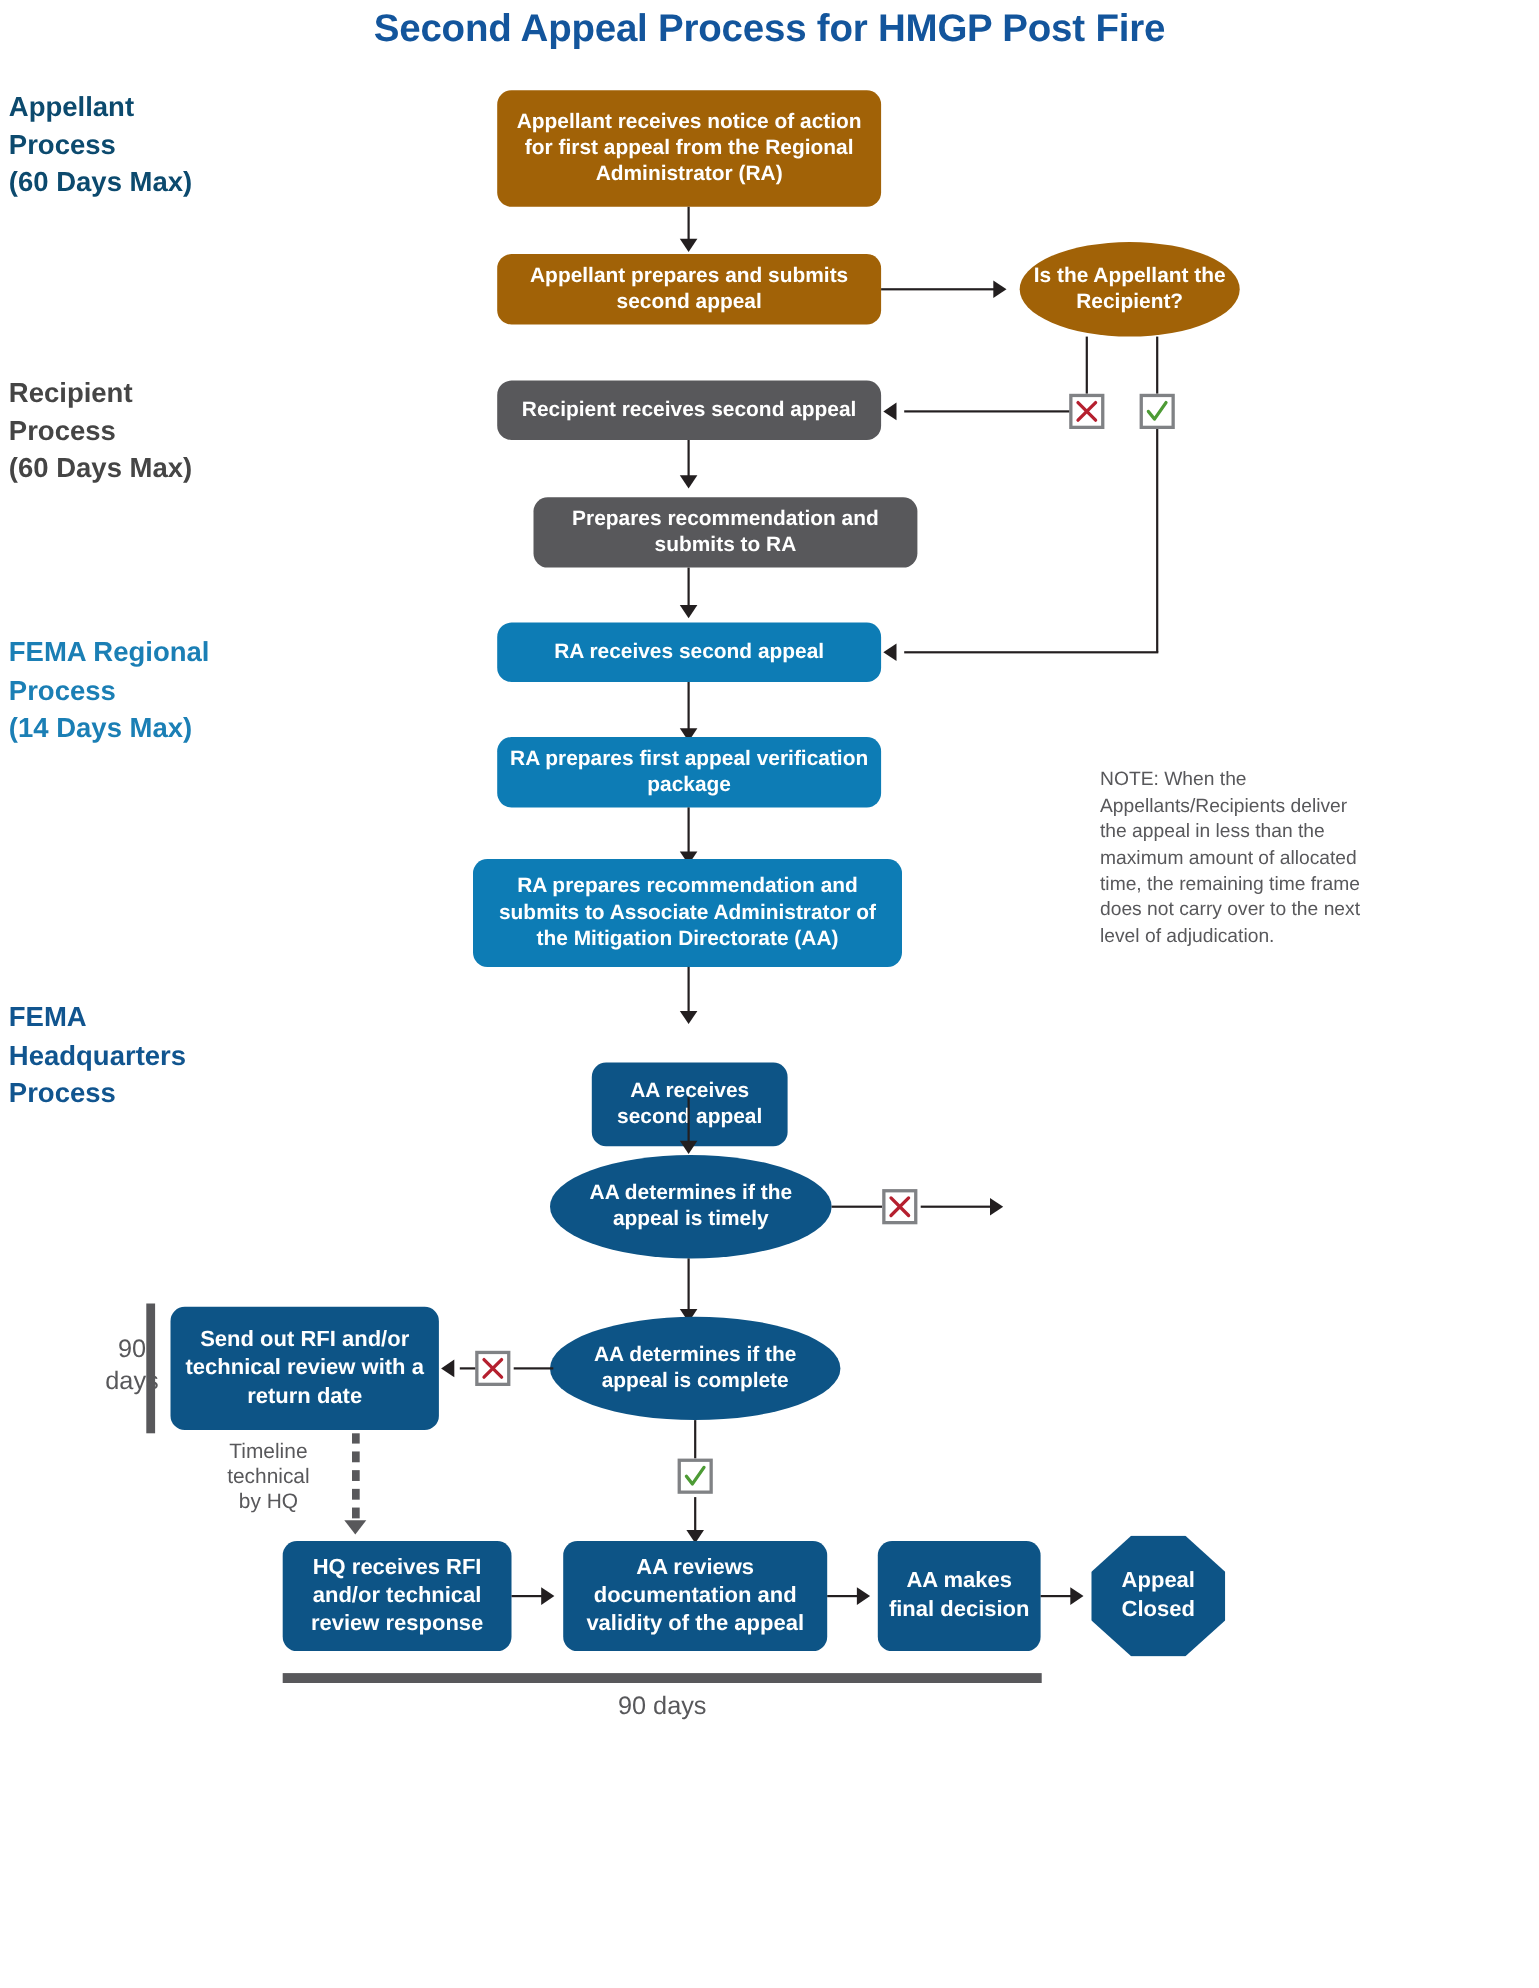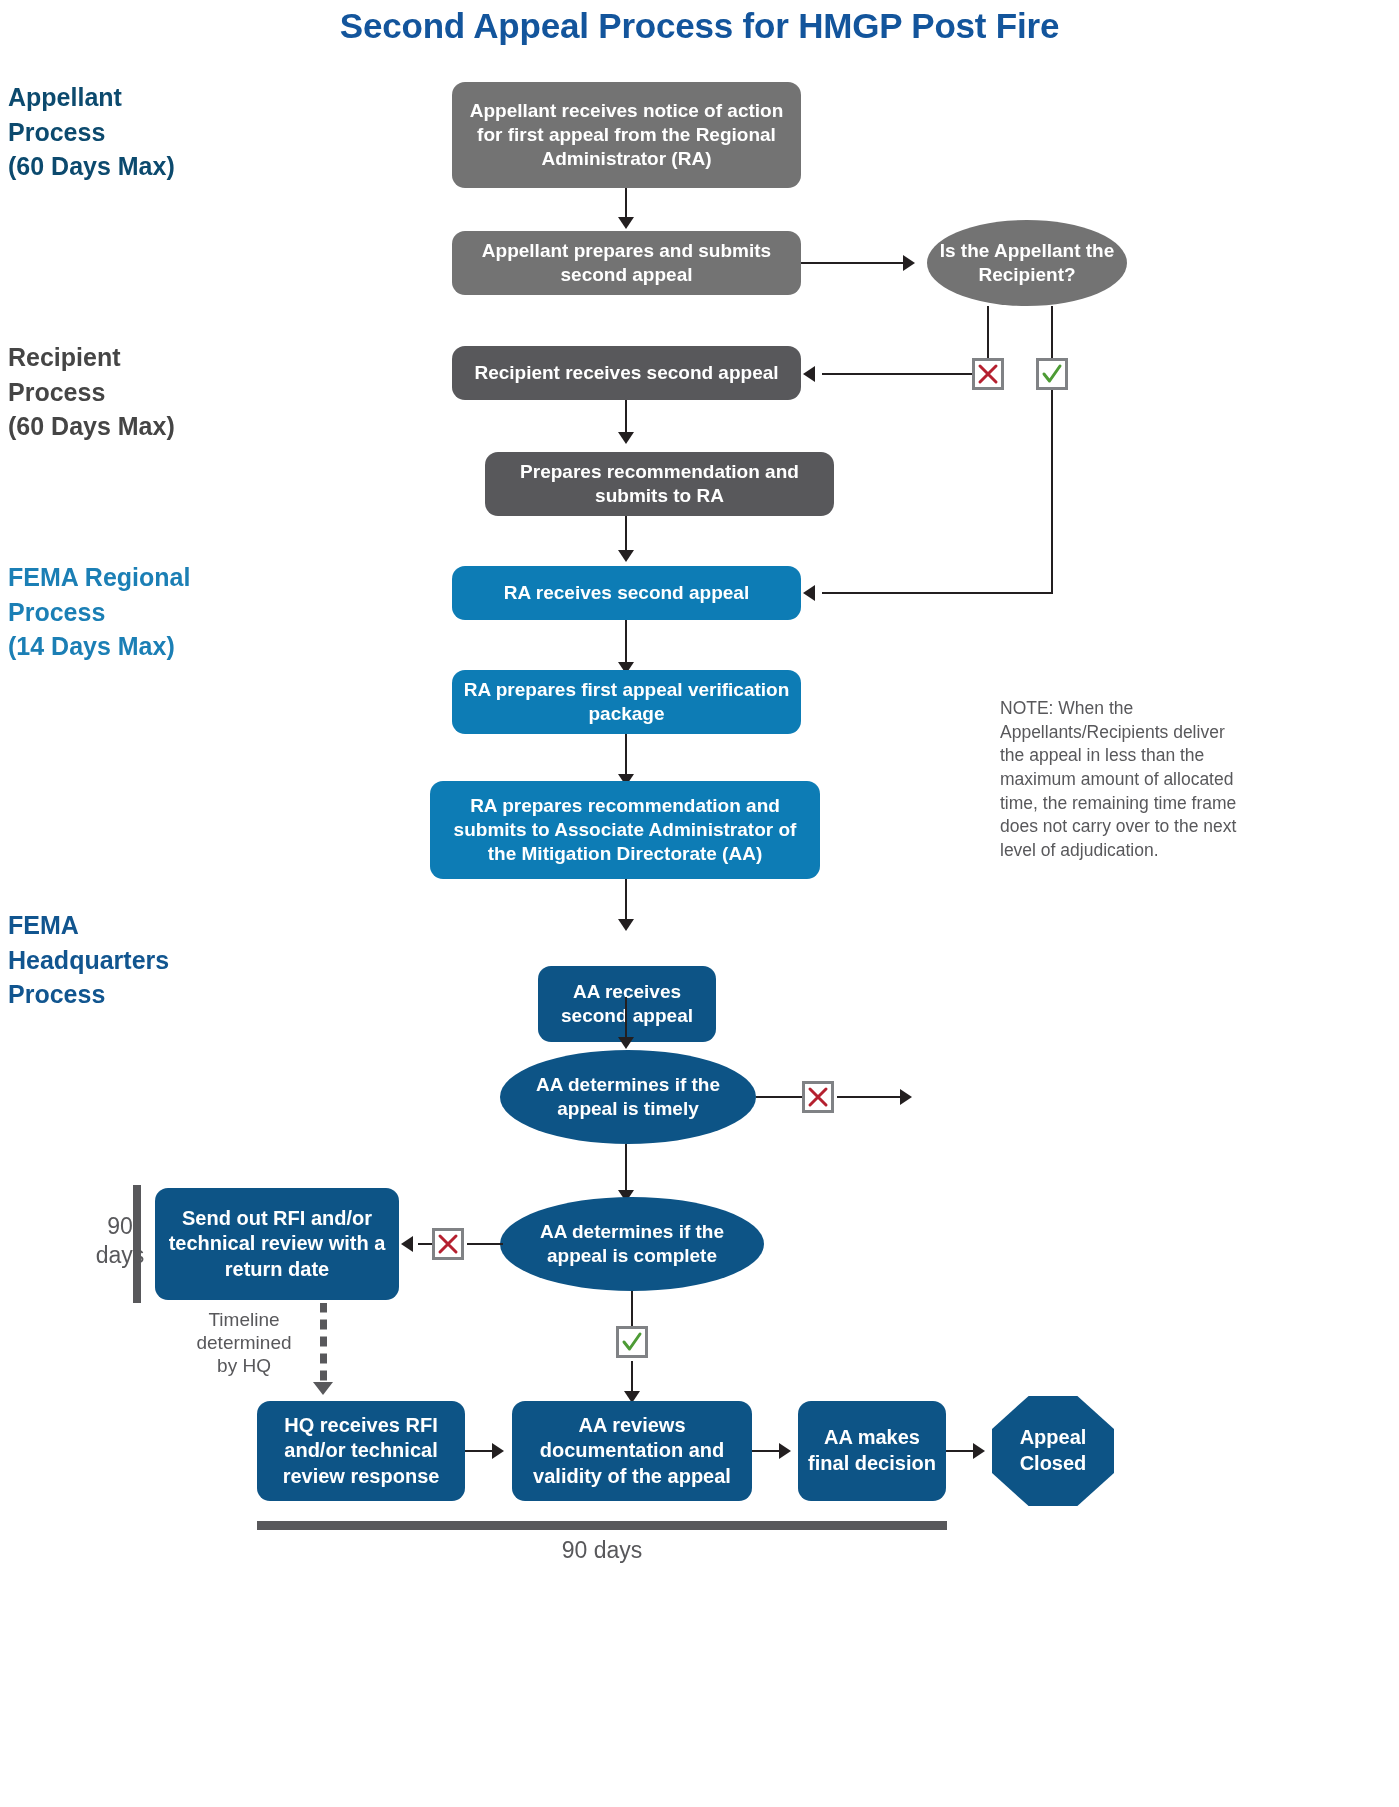--- a/index.html
+++ b/index.html
@@ -32,37 +32,37 @@
   
   .lane-label {
     position: absolute;
     font-size: 25px;
     font-weight: bold;
     line-height: 1.38;
     white-space: pre-line;
   }
   .lane-green { color: #0c4a6e; }
   .lane-gray  { color: #454545; }
-  .lane-blue  { color: #1b7fb5; }
+  .lane-blue  { color: #1b7fb5; margin-top: 16px; }
   .lane-navy  { color: #11558f; }
 
   
   .node {
     position: absolute;
     display: flex;
     align-items: center;
     justify-content: center;
     text-align: center;
     color: #ffffff;
     font-weight: bold;
     line-height: 1.28;
     padding: 4px 10px;
   }
   .rbox { border-radius: 13px; }
-  .green  { background: #737373; }
+  .green  { background: #a16207; }
   .gray   { background: #58585b; }
   .blue   { background: #0d7cb5; }
   .navy   { background: #0d5486; }
   .ellipse { border-radius: 50%; }
   .octagon {
     clip-path: polygon(30% 0%, 70% 0%, 100% 30%, 100% 70%, 70% 100%, 30% 100%, 0% 70%, 0% 30%);
   }
 
   
   .vline, .hline {
@@ -274,21 +274,21 @@
 
   <div class="bar-v" style="left:133px; top:1185px; height:118px;"></div>
   <div class="bar-label" style="left:78px; top:1212px; width:52px;margin-left:16px;">90
 days</div>
 
   <div class="node rbox navy" style="left:155px; top:1188px; width:244px; height:112px; font-size:20px;">Send out RFI and/or technical review with a return date</div>
 
   <div class="dashline" style="left:320px; top:1303px; height:84px;"></div>
   <div class="arrow-down-gray" style="left:313px; top:1382px;"></div>
   <div class="small-note" style="left:178px; top:1308px; width:132px;">Timeline
-determined
+technical
 by HQ</div>
 
   <div class="vline" style="left:631px; top:1291px; height:35px;"></div>
   <div class="mark" style="left:616px; top:1326px;">
     <svg width="22" height="22" viewBox="0 0 22 22">
         <path d="M3 11 L8.5 18 L19 3" stroke="#4d9b35" stroke-width="3" stroke-linecap="round" stroke-linejoin="round" fill="none"></path>
       </svg>
   </div>
   <div class="vline" style="left:631px; top:1361px; height:34px;"></div>
   <div class="arrow-down" style="left:624px; top:1391px;"></div>

